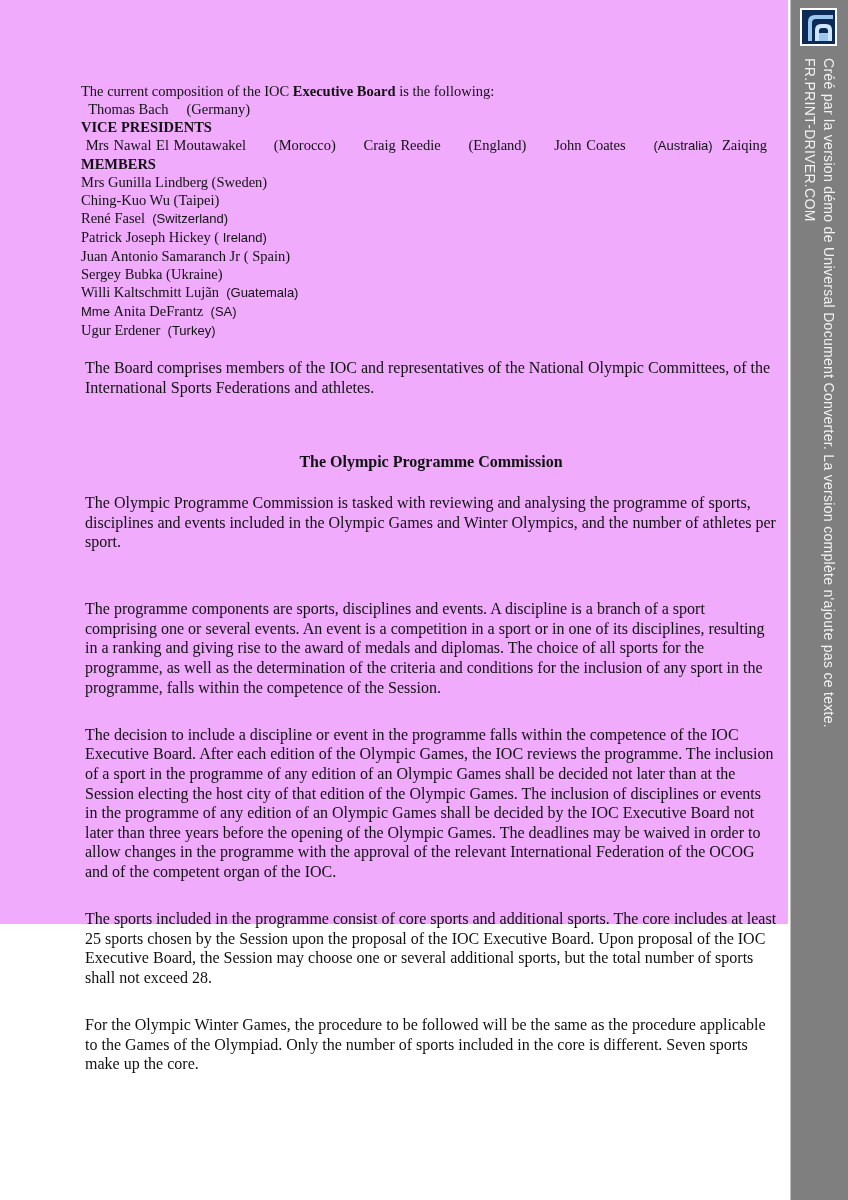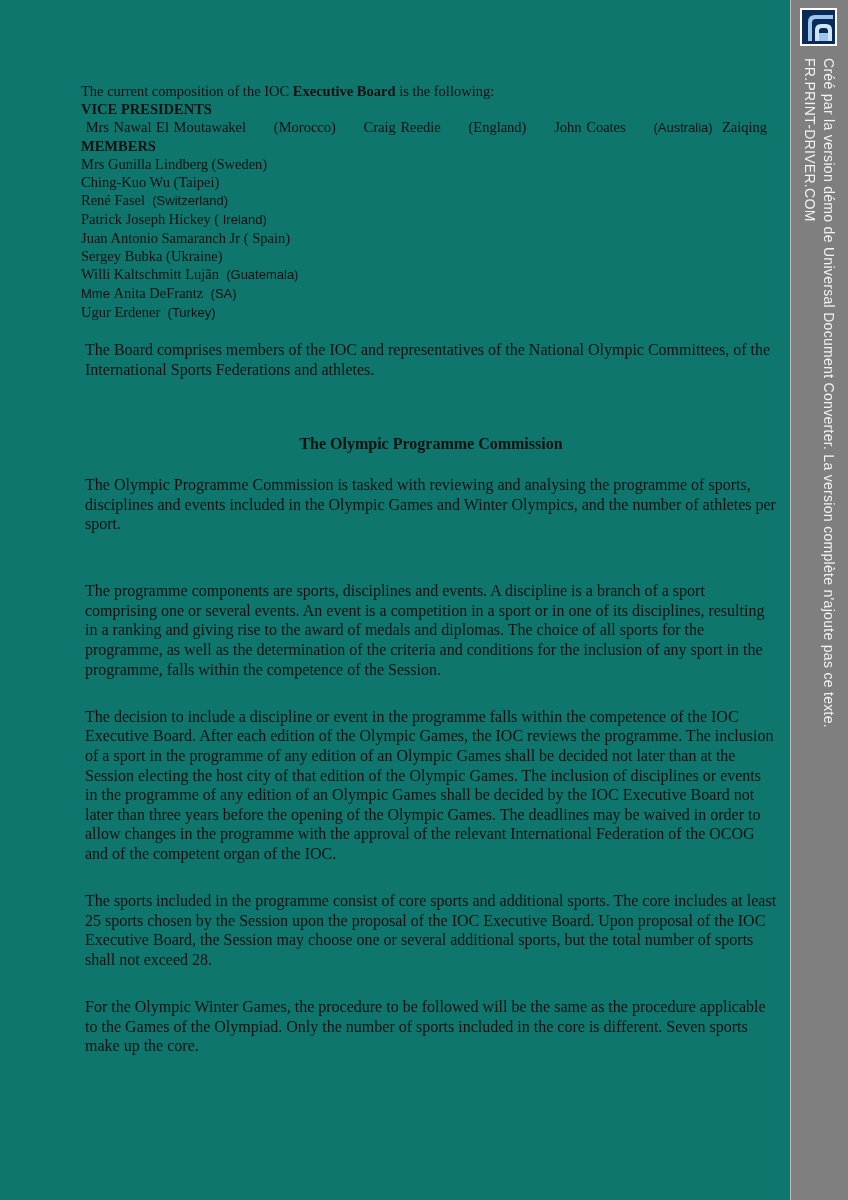--- a/index.html
+++ b/index.html
@@ -2,21 +2,21 @@
 <html><head>
 <meta charset="utf-8">
 <style>
   html, body { margin: 0; padding: 0; }
   body {
     width: 848px; height: 1200px; position: relative; overflow: hidden;
     background: #ffffff;
     font-family: "Liberation Serif", serif;
     color: #111;
   }
-  .page { position: absolute; left: 0; top: 0; width: 788px; height: 1200px; background: #0f766e; padding-left: 15px; }
+  .page { position: absolute; left: 0; top: 0; width: 788px; height: 924px; background: #f0abfc; }
   .content { position: absolute; left: 81px; top: 82px; width: 700px; }
   .line { font-size: 14.5px; line-height: 18px; white-space: nowrap; }
   .bold { font-weight: bold; }
   .sans { font-family: "Liberation Sans", sans-serif; font-size: 13px; }
   .para { font-size: 16px; line-height: 19.6px; margin: 4px; }
   .heading { font-size: 16px; font-weight: bold; text-align: center; line-height: 20px; margin-top: 34px; }
   .gap { height: 19.6px; }
   .sidebar {
     position: absolute; left: 790px; top: 0; width: 58px; height: 1200px;
     background: #7f7f7f; border-left: 1px solid #bdbdbd;
@@ -33,20 +33,23 @@
 </head>
 <body>
 
 <div class="page">
   <div class="content">
 
     <div class="line">
       <span>The current composition of the IOC </span><span class="bold">Executive Board</span><span> is the following:</span>
     </div>
 
+    <div class="line">
+      &nbsp;&nbsp;<span>Thomas Bach</span>&nbsp;&nbsp;&nbsp;&nbsp;&nbsp;<span>(Germany)</span>
+    </div>
 
     <div class="line bold">VICE PRESIDENTS</div>
     <div class="line" style="word-spacing:1px;">
       &nbsp;<span>Mrs   Nawal El Moutawakel</span>&nbsp;&nbsp;&nbsp;&nbsp;&nbsp;&nbsp;<span>(Morocco)</span>&nbsp;&nbsp;&nbsp;&nbsp;&nbsp;&nbsp;<span>Craig Reedie</span>&nbsp;&nbsp;&nbsp;&nbsp;&nbsp;&nbsp;<span>(England)</span>&nbsp;&nbsp;&nbsp;&nbsp;&nbsp;&nbsp;<span>John Coates</span>&nbsp;&nbsp;&nbsp;&nbsp;&nbsp;&nbsp;<span class="sans">(Australia)</span>&nbsp;&nbsp;<span>Zaiqing</span>
     </div>
 
     <div class="line bold">MEMBERS</div>
     <div class="line"><span>Mrs Gunilla Lindberg (Sweden)</span></div>
     <div class="line"><span>Ching-Kuo Wu (Taipei)</span></div>
     <div class="line"><span>René Fasel</span>&nbsp;&nbsp;<span class="sans">(Switzerland)</span></div>

